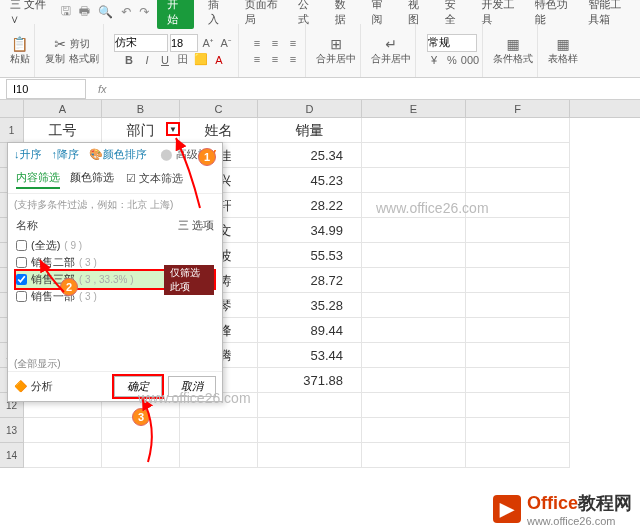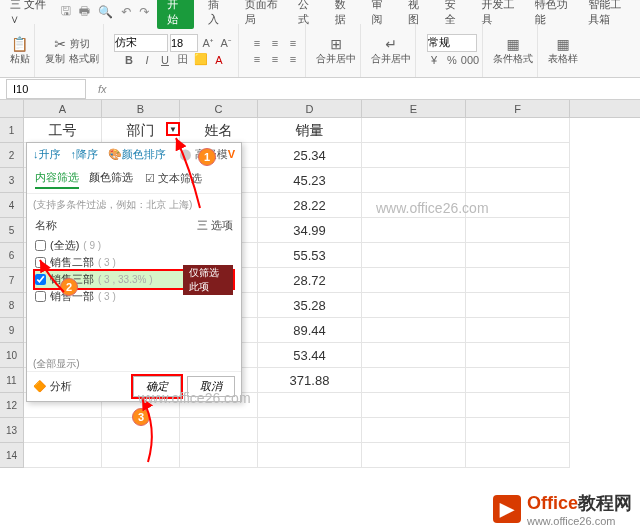--- a/index.html
+++ b/index.html
@@ -36,25 +36,25 @@
 .row { display: flex; height: 25px; }
 .rh { width: 24px; background: #e8e8e8; text-align: center; line-height: 25px; color: #555; border-right: 1px solid #ccc; border-bottom: 1px solid #ccc; font-size: 10px; }
 .cell { border-right: 1px solid #e4e4e4; border-bottom: 1px solid #e4e4e4; line-height: 25px; text-align: center; font-size: 13px; }
 .cA { width: 78px; }
 .cB { width: 78px; }
 .cC { width: 78px; }
 .cD { width: 104px; }
 .cE { width: 104px; }
 .cF { width: 104px; }
 .hdr-cell { font-size: 14px; }
-.val-right { text-align: center; }
+.val-right { text-align: right; padding-right: 18px; }
 .filter-btn { position: absolute; width: 14px; height: 14px; border: 2px solid red; background: #fff; display: flex; align-items: center; justify-content: center; font-size: 8px; }
 
 
-.filter-panel { position: absolute; left: 26px; top: 142px; width: 216px; height: 260px; background: #fff; border: 1px solid #bbb; box-shadow: 2px 2px 6px rgba(0,0,0,0.2); font-size: 11px; }
+.filter-panel { position: absolute; left: 7px; top: 142px; width: 216px; height: 260px; background: #fff; border: 1px solid #bbb; box-shadow: 2px 2px 6px rgba(0,0,0,0.2); font-size: 11px; }
 .fp-top { padding: 4px 6px; display: flex; align-items: center; gap: 10px; }
 .sort-btn { color: #1a7fb0; font-size: 11px; }
 .fp-adv { position: absolute; right: 6px; top: 4px; color: #555; }
 .fp-tabs { display: flex; gap: 10px; padding: 4px 8px; border-bottom: 1px solid #eee; }
 .fp-tabs .active { color: #1a9b3c; border-bottom: 2px solid #1a9b3c; padding-bottom: 2px; }
 .fp-text-filter { position: absolute; left: 118px; top: 28px; font-size: 11px; color: #444; }
 .fp-search { margin: 4px 6px; font-size: 10px; color: #999; }
 .fp-name-hdr { padding: 2px 8px; color: #444; display: flex; justify-content: space-between; }
 .fp-list { padding: 2px 8px; }
 .fp-item { display: flex; align-items: center; gap: 4px; padding: 1px 0; font-size: 11px; }

